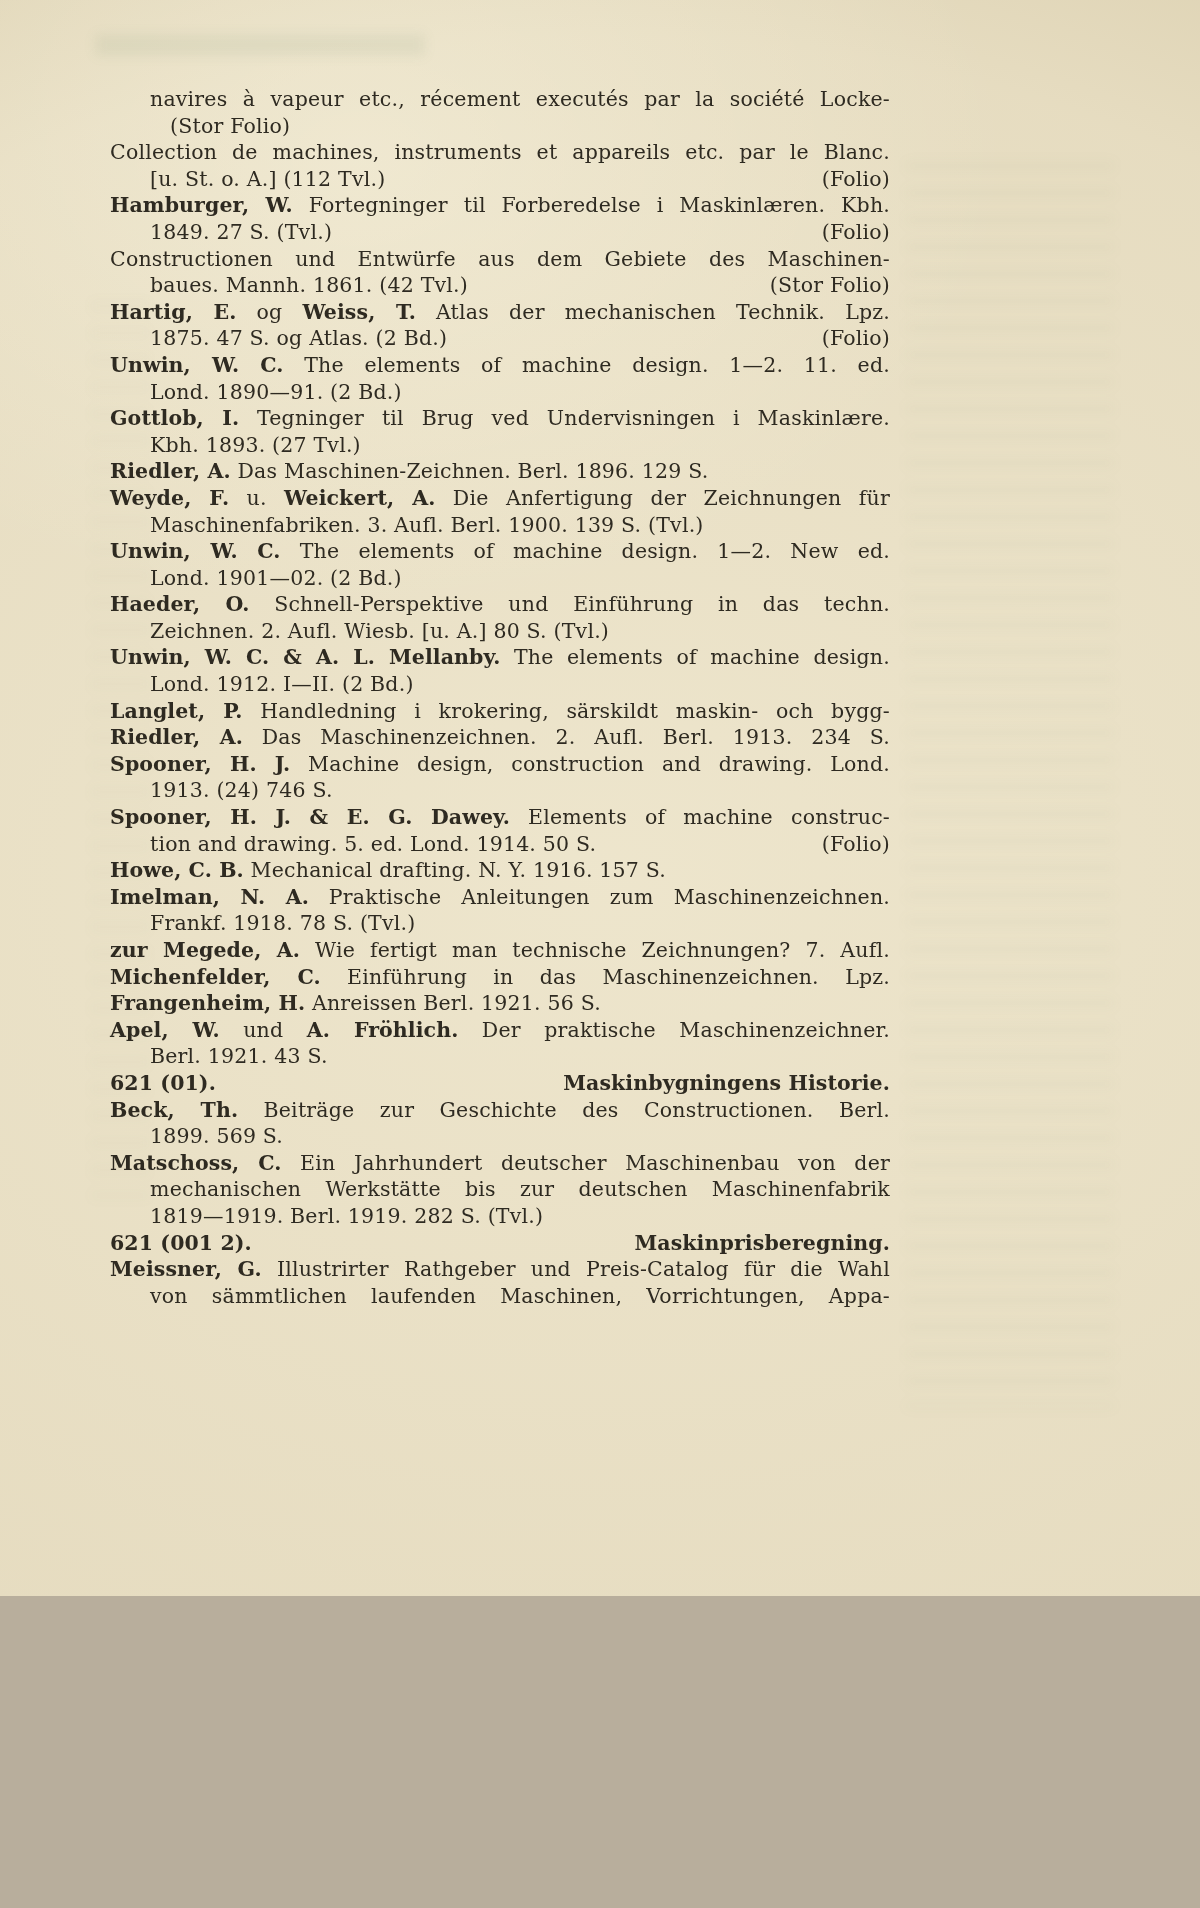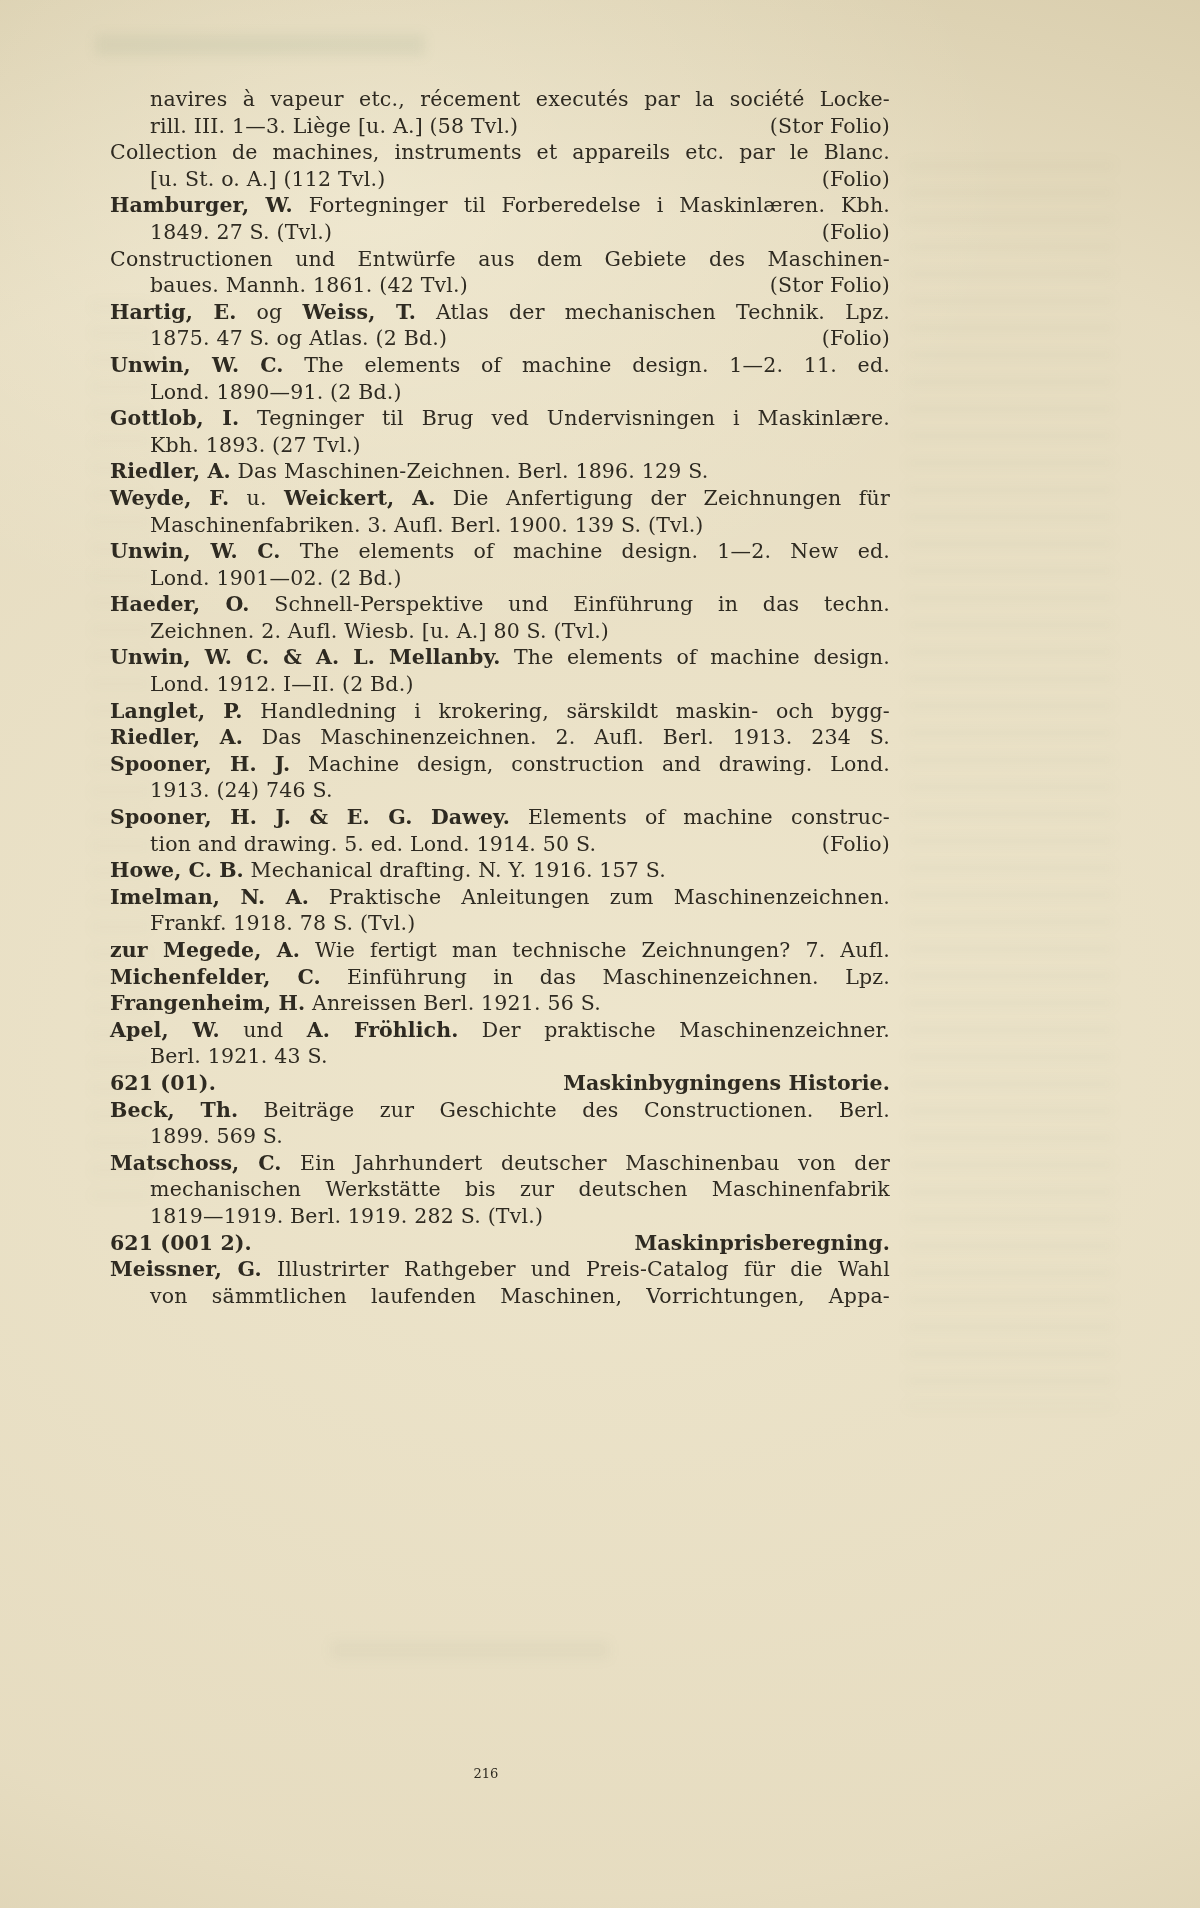--- a/index.html
+++ b/index.html
@@ -6,21 +6,21 @@
   html, body { margin: 0; padding: 0; }
   body {
     width: 1200px;
     height: 1908px;
     background: #b8ae9c;
     font-family: "DejaVu Serif", "Liberation Serif", serif;
   }
   .page {
     position: relative;
     width: 1200px;
-    height: 1908px;
+    height: 1596px;
     overflow: hidden;
     background-color: #e8dfc6;
     background-image:
       radial-gradient(ellipse 1000px 700px at 30% 10%, rgba(255,252,235,0.35), transparent 65%),
       radial-gradient(ellipse 1600px 1200px at 50% 55%, rgba(238,230,205,0.9) 0%, rgba(230,220,192,0.9) 70%, rgba(214,202,168,0.9) 100%);
     color: #2e2a21;
   }
   
   .smudge {
     position: absolute;
@@ -65,21 +65,20 @@
 
 <div class="page">
   <div class="smudge smudge-1"></div>
   <div class="smudge smudge-2"></div>
   <div class="smudge smudge-3"></div>
   <div class="smudge smudge-4"></div>
 
   <div class="text-block">
       <div class="line indent justify"><span class="left"><span>navires à vapeur etc., récement executés par la société Locke-</span></span></div>
       <div class="line indent split">
-        <span class="left"><span>rill. III. 1—3. Liège [u. A.] (58 Tvl.)</span></span>
         <span class="right">(Stor Folio)</span>
       </div>
       <div class="line justify"><span class="left"><span>Collection de machines, instruments et appareils etc. par le Blanc.</span></span></div>
       <div class="line indent split">
         <span class="left"><span>[u. St. o. A.] (112 Tvl.)</span></span>
         <span class="right">(Folio)</span>
       </div>
       <div class="line justify"><span class="left"><span class="bold">Hamburger, W.</span><span> Fortegninger til Forberedelse i Maskinlæren. Kbh.</span></span></div>
       <div class="line indent split">
         <span class="left"><span>1849. 27 S. (Tvl.)</span></span>

